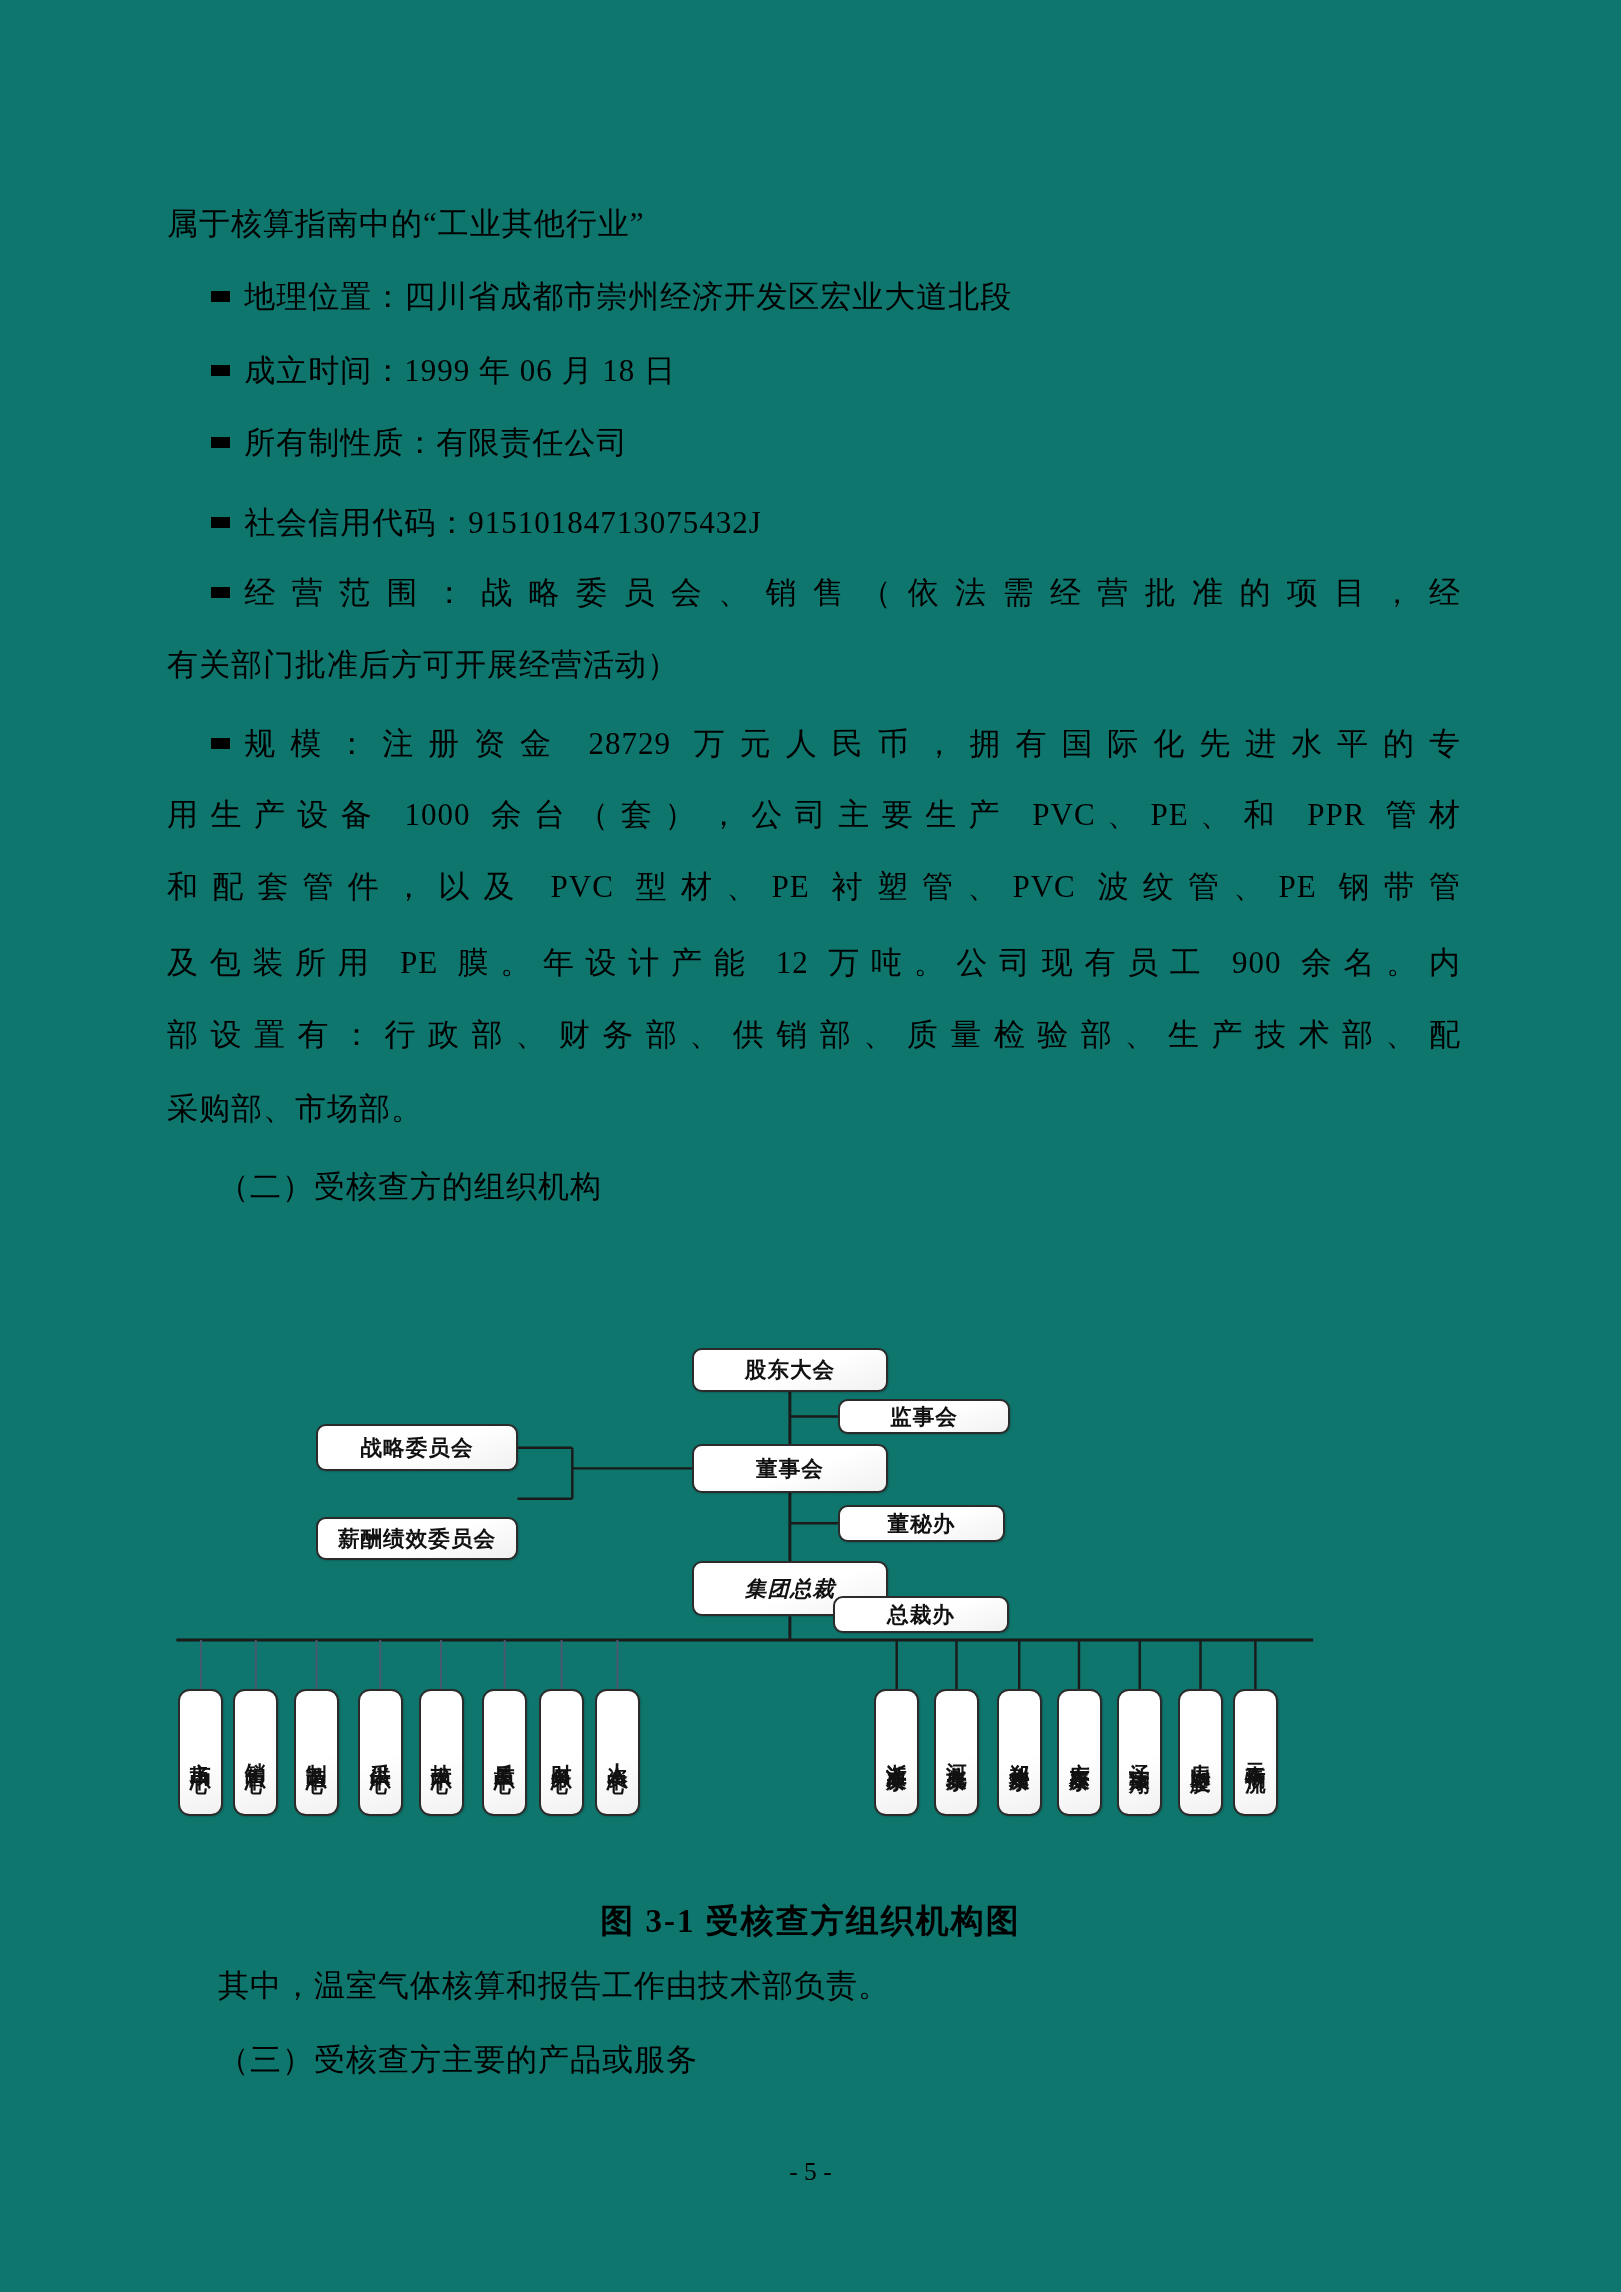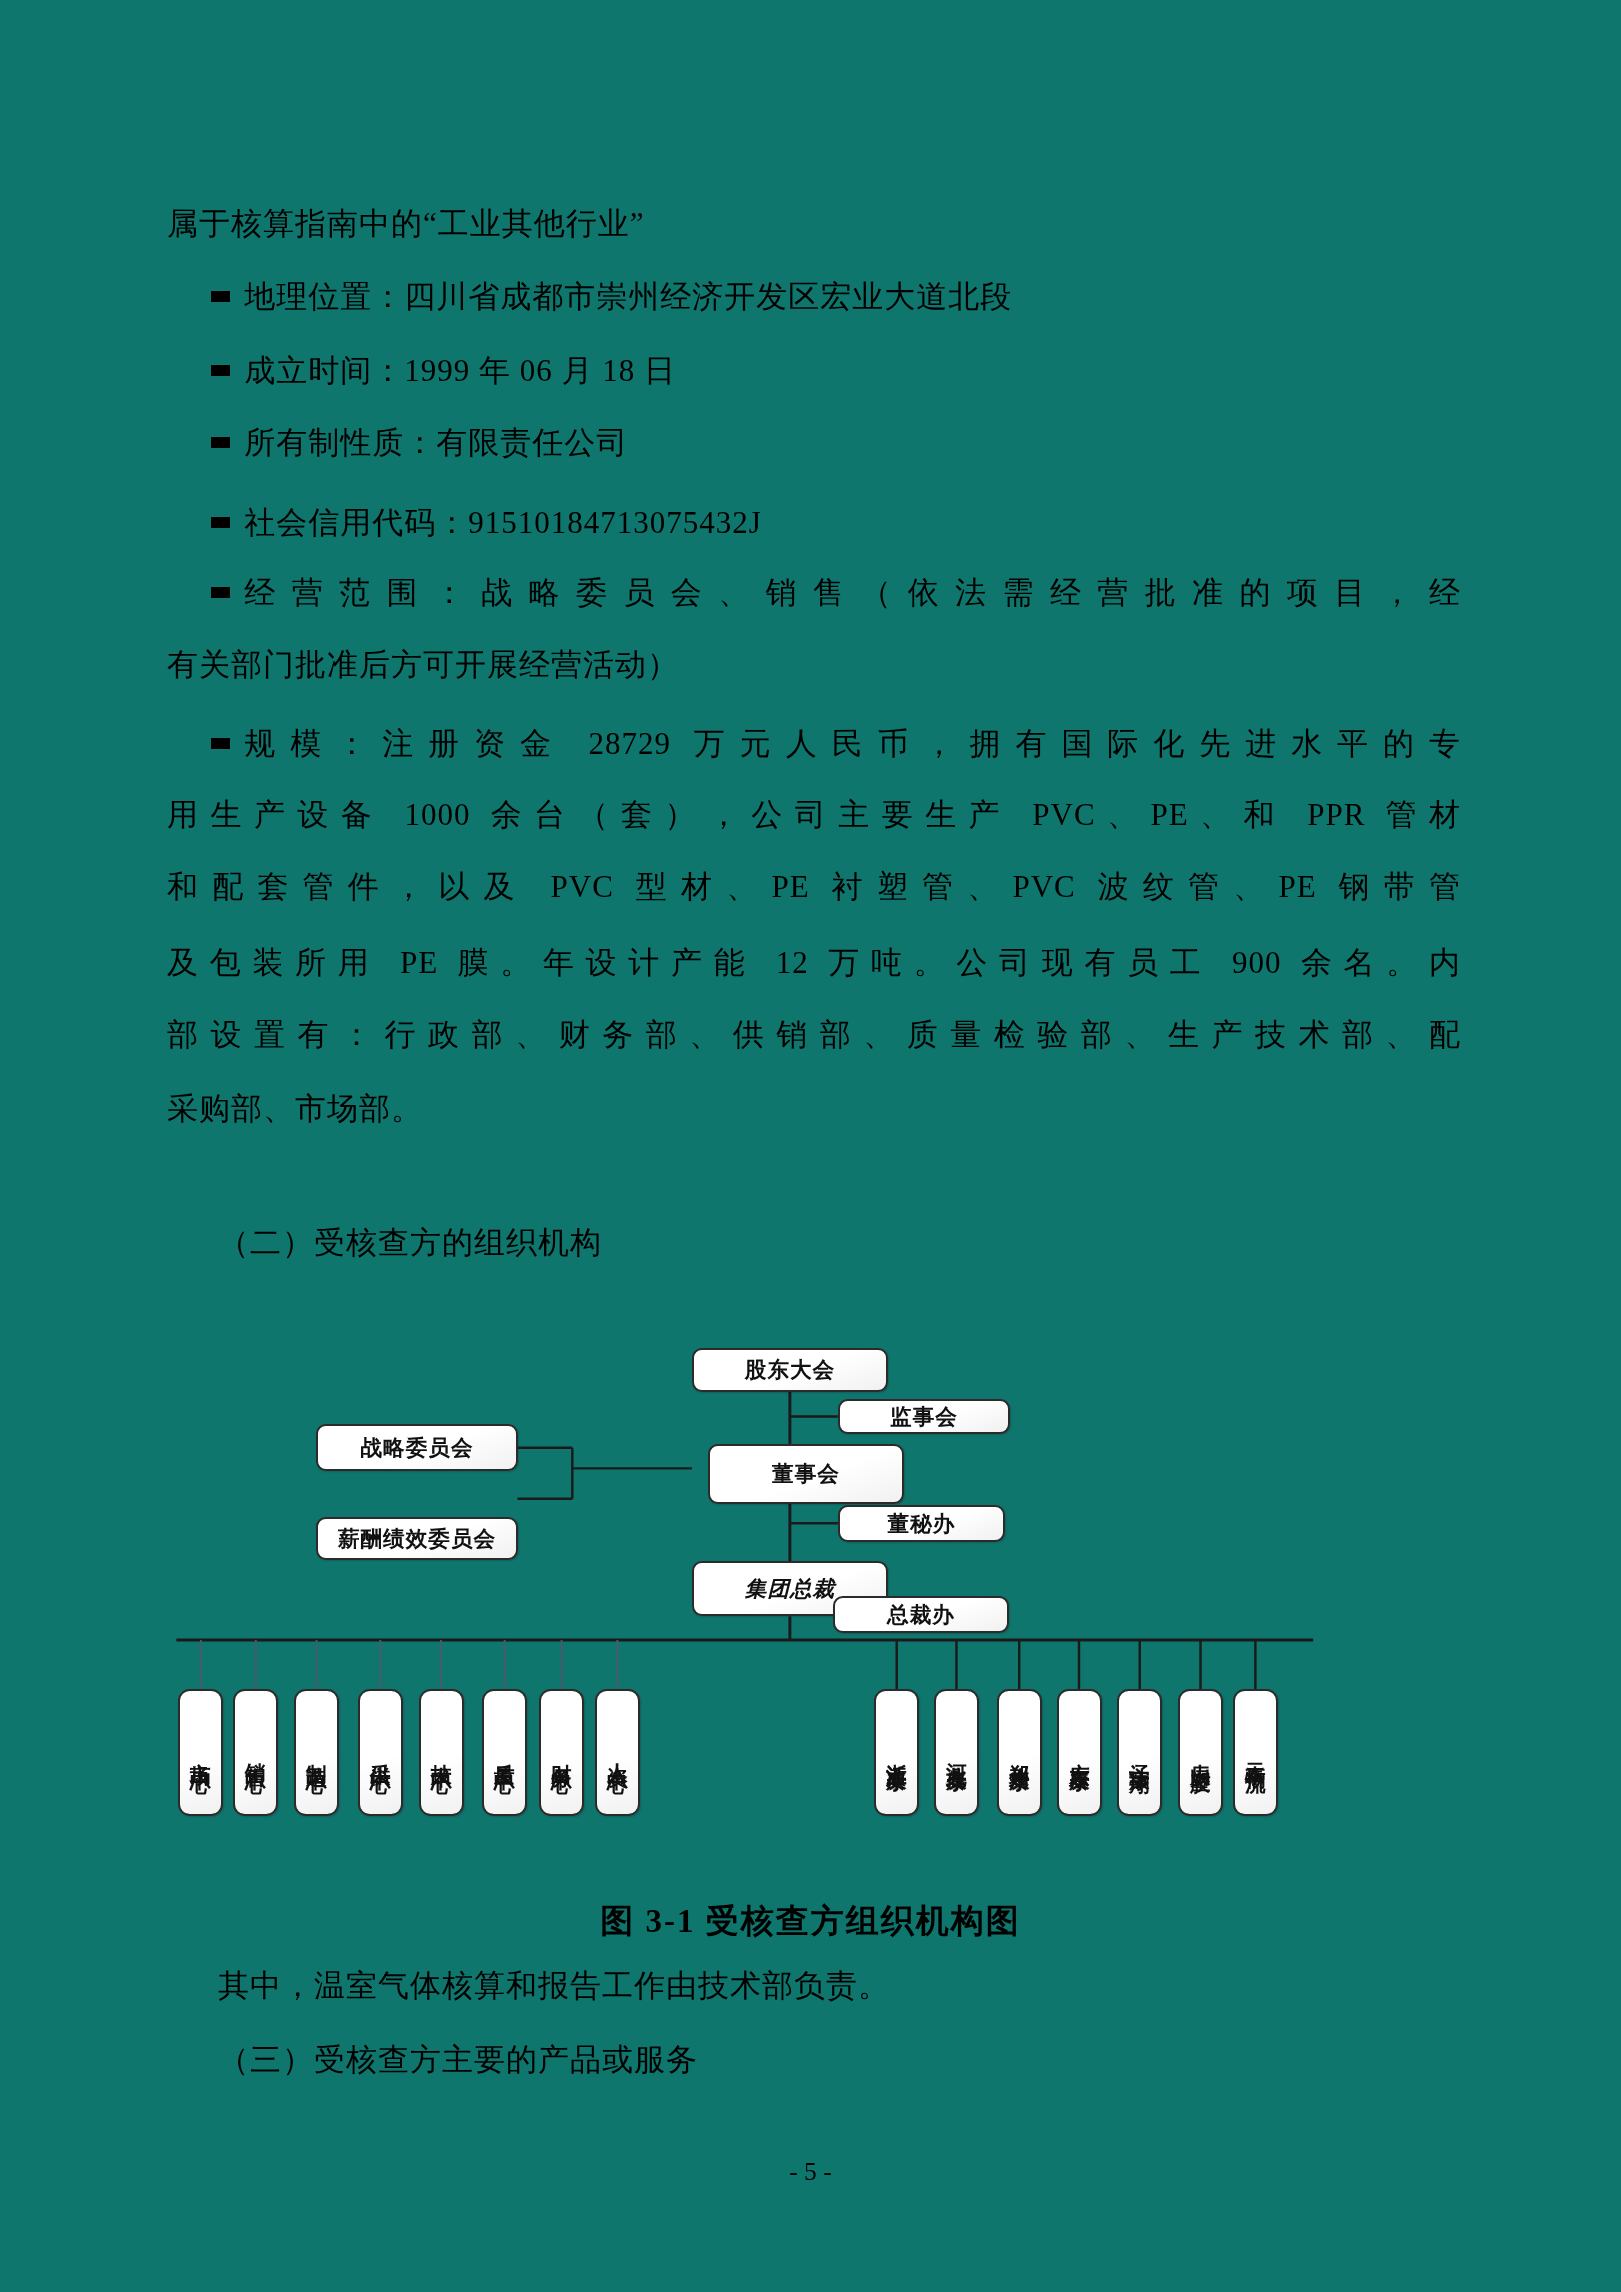--- a/index.html
+++ b/index.html
@@ -30,21 +30,21 @@
         box-shadow:1px 1px 2px rgba(0,0,0,.18);}
   .obox{border-radius:9.8px;font:700 21.6px/1 "Liberation Sans","DejaVu Sans",sans-serif;letter-spacing:1px;}
   .vbox{border-radius:11.8px;font:700 20.6px/1.15 "Liberation Sans","DejaVu Sans",sans-serif;
         writing-mode:vertical-rl;text-orientation:upright;letter-spacing:2.9px;}
 
   
   .n-shareholders{left:545px;top:9.8px;width:196px;height:44px;}
   .n-supervisory {left:691px;top:61px;width:172px;height:35px;}
   .n-strategy    {left:169px;top:86px;width:202px;height:47px;}
   .n-compensation{left:169px;top:139px;width:202px;height:43px;margin-top:40px;}
-  .n-board       {left:561px;top:106px;width:196px;height:60px;}
+  .n-board       {left:545px;top:106px;width:196px;height:49px;}
   .n-bsecretary  {left:691px;top:167px;width:167px;height:37px;}
   .n-president   {left:545px;top:223px;width:196px;height:55px;font-style:italic;}
   .n-poffice     {left:686px;top:258px;width:176px;height:37px;text-align:right;}
 
   .vbox{top:351px;width:45px;height:127px;}
   .vb0{left:31px;}  .vb1{left:86px;}  .vb2{left:147px;} .vb3{left:211px;}
   .vb4{left:272px;} .vb5{left:335px;} .vb6{left:392px;} .vb7{left:448px;}
   .vb8{left:727px;} .vb9{left:787px;} .vb10{left:850px;}.vb11{left:910px;}
   .vb12{left:970px;}.vb13{left:1031px;}.vb14{left:1086px;}
 </style>
@@ -96,21 +96,21 @@
   <div class="line plain fill" style="top:940px">
       <span class="t">及包装所用 PE 膜。年设计产能 12 万吨。公司现有员工 900 余名。内</span>
     </div>
   <div class="line plain fill" style="top:1012px">
       <span class="t">部设置有：行政部、财务部、供销部、质量检验部、生产技术部、配</span>
     </div>
   <div class="line plain" style="top:1086px">
       <span class="t">采购部、市场部。</span>
     </div>
 
-  <div class="line para" style="top:1220px">
+  <div class="line para" style="top:1164px">
       <span class="t">（二）受核查方的组织机构</span>
     </div>
 
   <div class="chart">
     <svg viewBox="0 0 1400 560" preserveAspectRatio="none">
       <g stroke="#1a1a1a" stroke-width="3" fill="none">
         <path d="M656 55 V108"></path>
         <path d="M656 158 V228"></path>
         <path d="M656 284 V308"></path>
         <path d="M30 308 H1190"></path>

